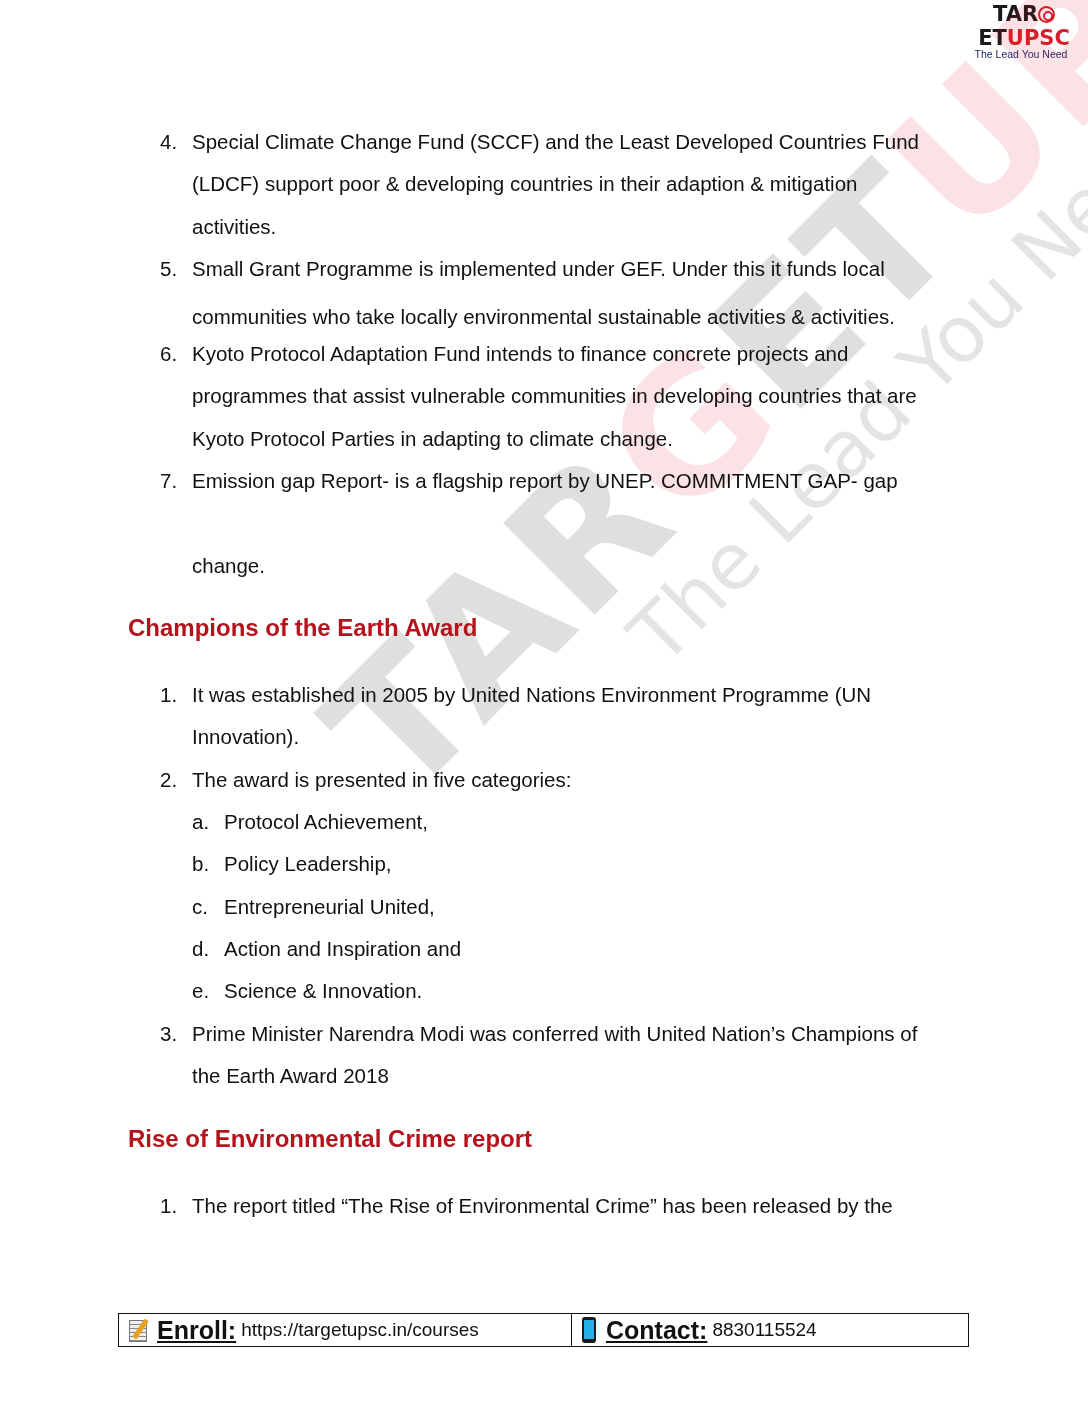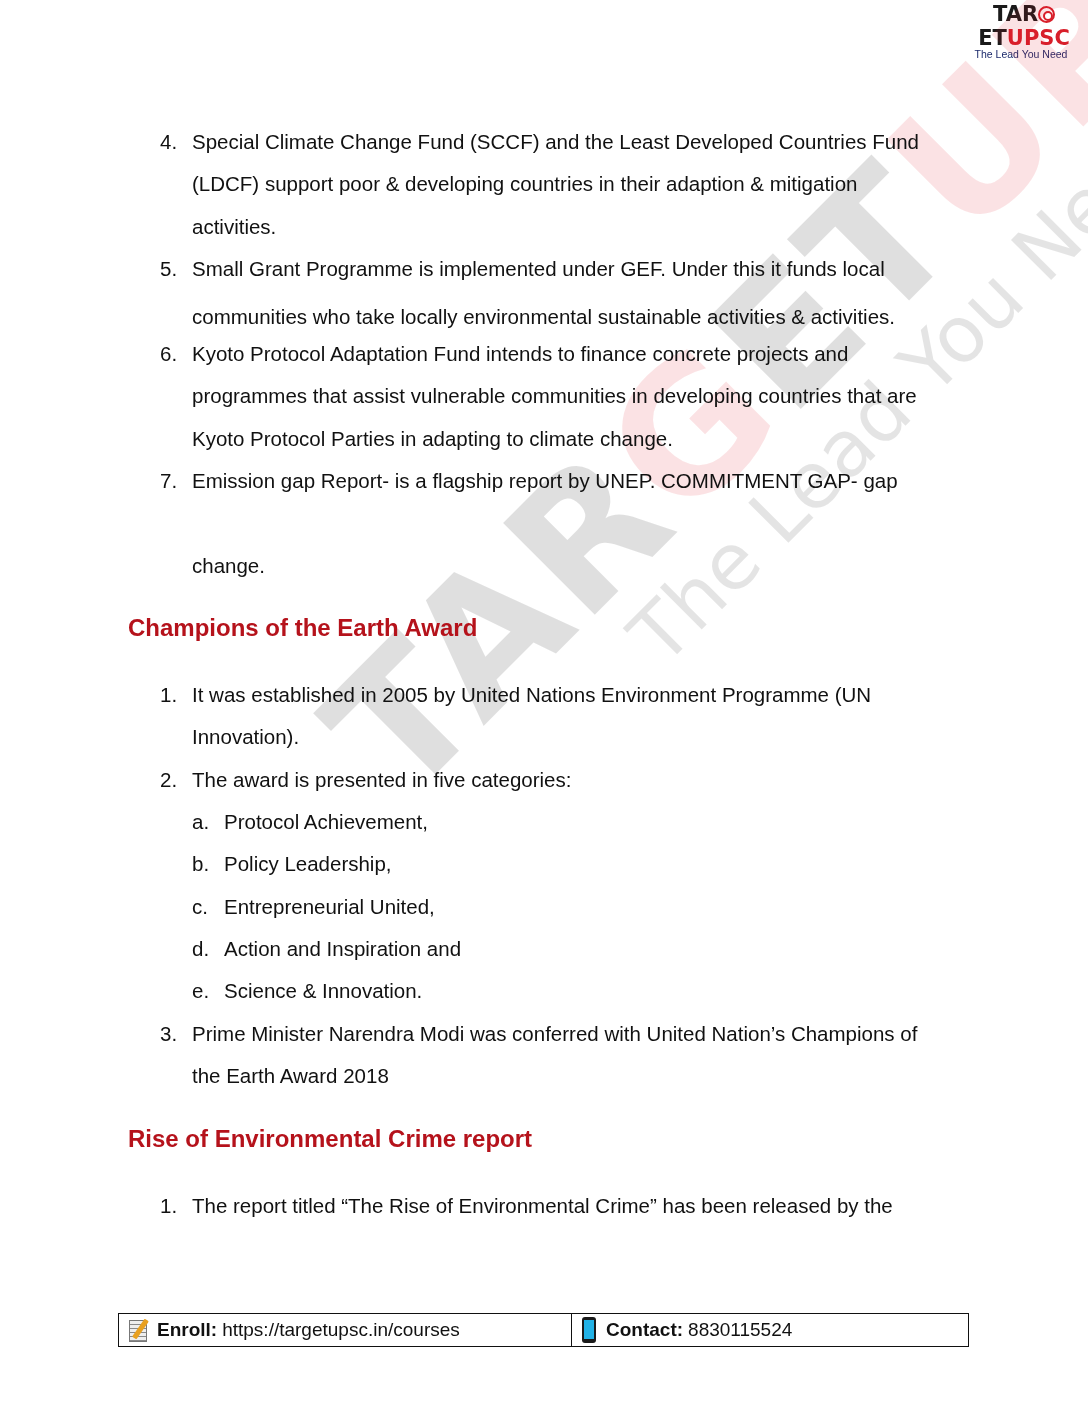--- a/index.html
+++ b/index.html
@@ -26,21 +26,21 @@
     .txt { position:absolute; left:32px; width:780px; }
     .heading { position:absolute; left:128px; color:#b5121b; font-weight:bold; font-size:24px; }
     .sub { position:absolute; left:192px; font-size:20.5px; line-height:42px; }
     .sub .slabel { position:absolute; left:0; }
     .sub .stxt { position:absolute; left:32px; white-space:nowrap; }
 
     .footer { position:absolute; left:118px; top:1313px; width:851px; height:34px; border:1.5px solid #111; display:flex; box-sizing:border-box; z-index:1; }
     .fcell { display:flex; align-items:center; font-size:19px; }
     .fcell.left { width:453px; border-right:1.5px solid #111; padding-left:10px; box-sizing:border-box; }
     .fcell.right { flex:1; padding-left:10px; }
-    .fcell b { font-size:19px; margin-right:5px; }
+    .fcell b { font-size:25px; margin-right:5px;text-decoration:underline; }
     .icon-notepad { width:22px; height:24px; position:relative; margin-right:6px; }
     .icon-notepad .paper { position:absolute; left:0; top:2px; width:18px; height:22px; background:#eeeeee; border:1px solid #777; box-sizing:border-box;
       background-image:repeating-linear-gradient(#eeeeee 0 3px, #8a8a8a 3px 4px); }
     .icon-notepad .pencil { position:absolute; left:9px; top:0; width:5px; height:22px; background:#e8a020; transform:rotate(35deg); transform-origin:50% 50%; border-radius:1px; }
     .icon-phone { width:14px; height:26px; background:#1a1a1a; border-radius:3px; position:relative; margin-right:10px; }
     .icon-phone::after { content:""; position:absolute; left:2px; top:3px; width:10px; height:19px; background:#22b2e6; }
   </style>
 </head>
 <body>
 

